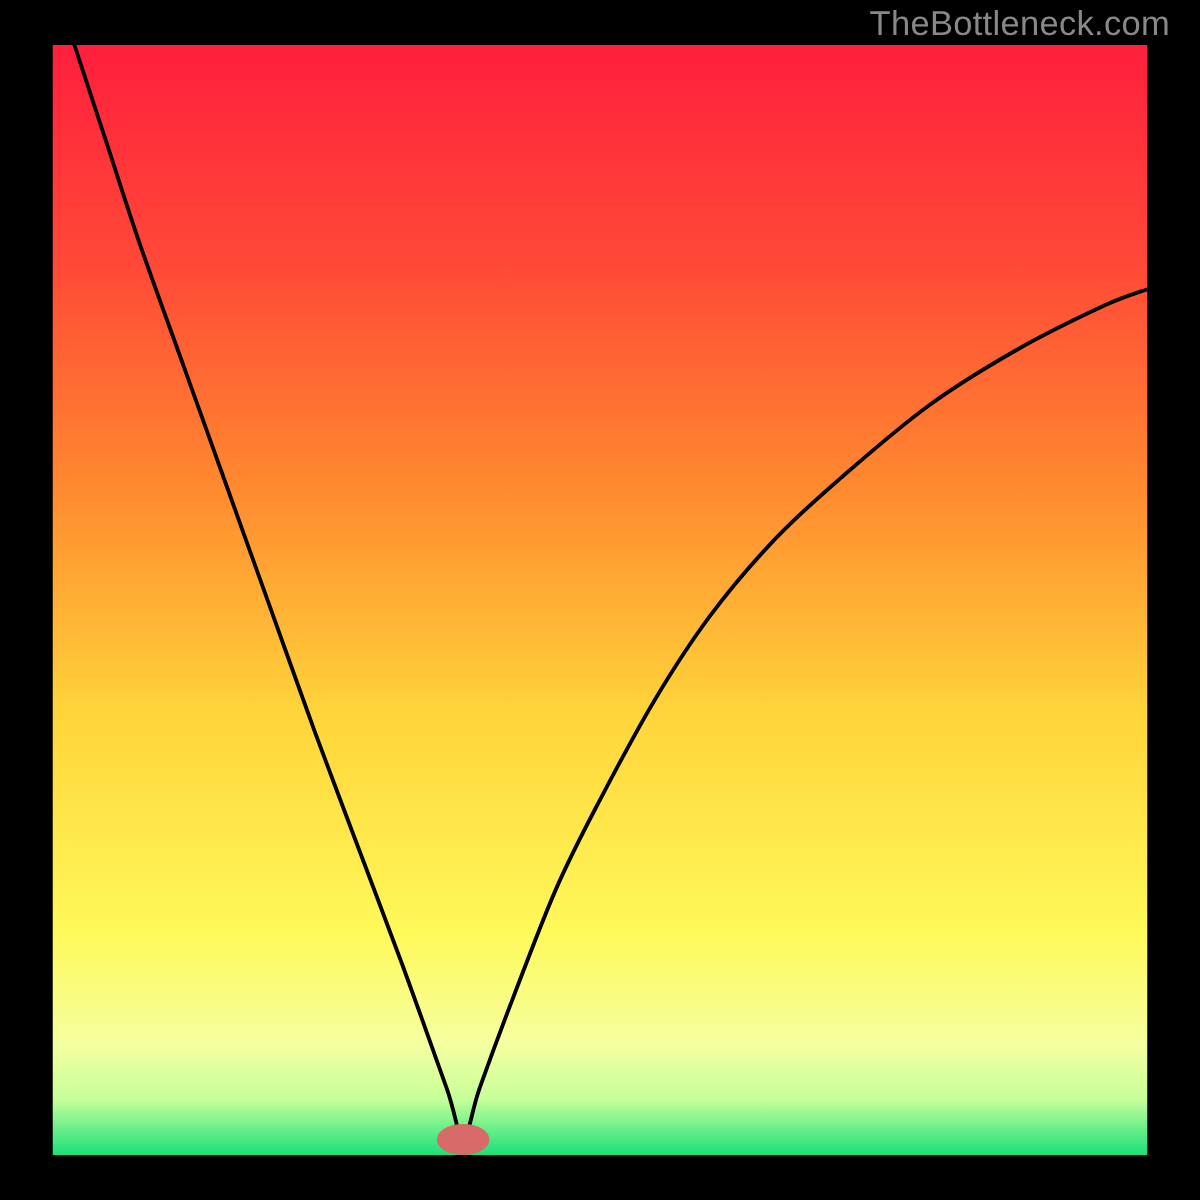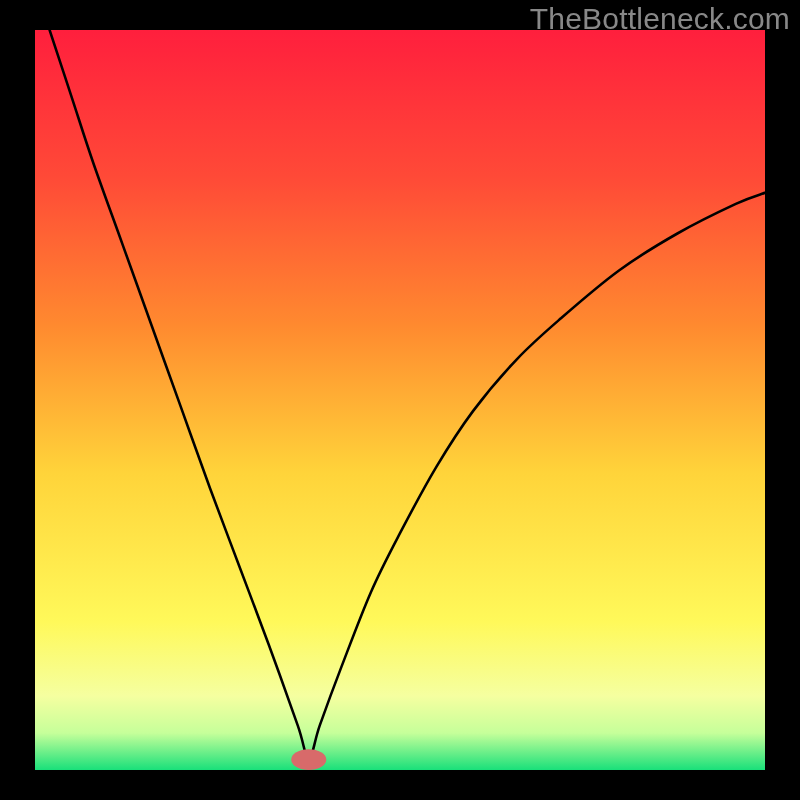--- a/index.html
+++ b/index.html
@@ -15,23 +15,23 @@
     position: absolute;
     left: 0;
     top: 0;
     width: 800px;
     height: 800px;
     background: #000;
   }
   .watermark {
     position: absolute;
     top: 2px;
-    right: 10px;
+    right: 20px;
     color: #888;
-    font-size: 30px;
+    font-size: 23px;
     font-weight: 400;
     letter-spacing: 0.2px;
     z-index: 5;
     user-select: none;
   }
   .plot {
     position: absolute;
     left: 35px;
     top: 30px;
     width: 730px;

